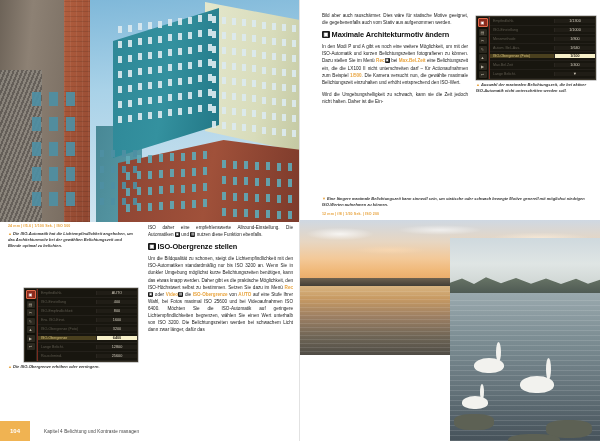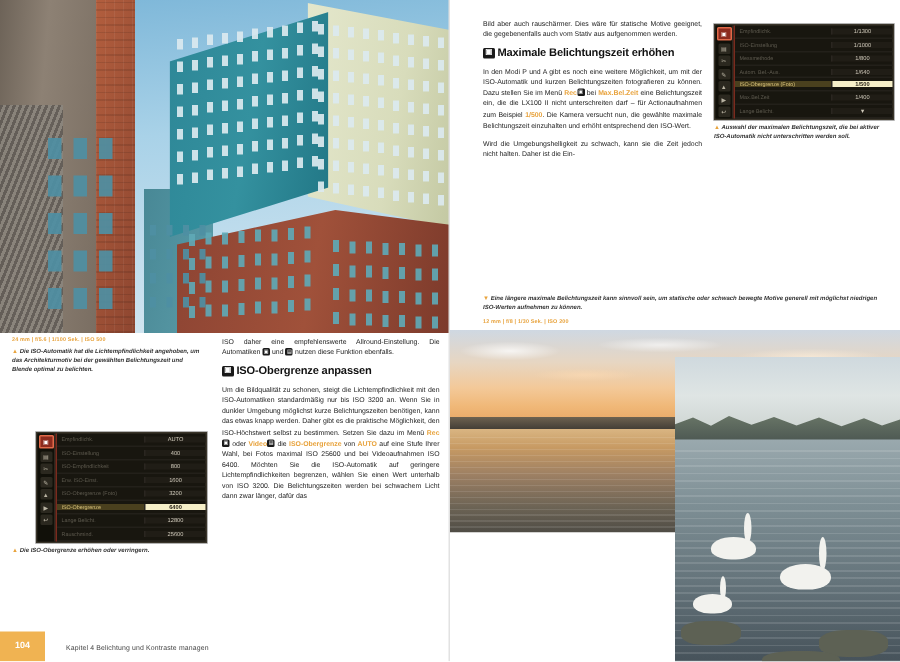--- a/index.html
+++ b/index.html
@@ -475,42 +475,42 @@
       <span class="tri">▲</span>
       <span>Die ISO-Obergrenze erhöhen oder verringern.</span>
     </div>
 
     <div class="body-col" style="left:148px;top:224px;width:145px;">
       <p>
         <span>ISO daher eine empfehlenswerte Allround-Einstellung. Die Automatiken </span><span class="glyph">▣</span><span> und </span><span class="glyph">▤</span><span> nutzen diese Funktion ebenfalls.</span>
       </p>
       <h2 class="h2">
         <span class="glyph" style="font-size:5px;line-height:7px;padding:0 1.5px;">▣</span>
-        <span>ISO-Obergrenze anpassen</span>
+        <span>ISO-Obergrenze stellen</span>
       </h2>
       <p>
         <span>Um die Bildqualität zu schonen, steigt die Lichtempfindlichkeit mit den ISO-Automatiken standardmäßig nur bis ISO 3200 an. Wenn Sie in dunkler Umgebung möglichst kurze Belichtungszeiten benötigen, kann das etwas knapp werden. Daher gibt es die praktische Möglichkeit, den ISO-Höchstwert selbst zu bestimmen. Setzen Sie dazu im Menü </span><span class="hl">Rec</span><span class="glyph">▣</span><span> oder </span><span class="hl">Video</span><span class="glyph">▤</span><span> die </span><span class="hl">ISO-Obergrenze</span><span> von </span><span class="hl">AUTO</span><span> auf eine Stufe Ihrer Wahl, bei Fotos maximal ISO 25600 und bei Videoaufnahmen ISO 6400. Möchten Sie die ISO-Automatik auf geringere Lichtempfindlichkeiten begrenzen, wählen Sie einen Wert unterhalb von ISO 3200. Die Belichtungszeiten werden bei schwachem Licht dann zwar länger, dafür das</span>
       </p>
     </div>
 
     <div class="footer">
       <div class="pagenum">104</div>
       <div class="foot-text">Kapitel 4   Belichtung und Kontraste managen</div>
     </div>
 
     <div class="rule-v"></div>
   </div>
 
   <div class="right-page">
 
     <div class="body-col" style="left:22px;top:12px;width:146px;">
       <p>Bild aber auch rauschärmer. Dies wäre für statische Motive geeignet, die gegebenenfalls auch vom Stativ aus aufgenommen werden.</p>
       <h2 class="h2">
         <span class="glyph" style="font-size:5px;line-height:7px;padding:0 1.5px;">▣</span>
-        <span>Maximale Belichtungszeit erhöhen</span>
+        <span>Maximale Architekturmotiv ändern</span>
       </h2>
       <p>
         <span>In den Modi P und A gibt es noch eine weitere Möglichkeit, um mit der ISO-Automatik und kurzen Belichtungszeiten fotografieren zu können. Dazu stellen Sie im Menü </span><span class="hl">Rec</span><span class="glyph">▣</span><span> bei </span><span class="hl">Max.Bel.Zeit</span><span> eine Belichtungszeit ein, die die LX100 II nicht unterschreiten darf – für Actionaufnahmen zum Beispiel </span><span class="hl">1/500</span><span>. Die Kamera versucht nun, die gewählte maximale Belichtungszeit einzuhalten und erhöht entsprechend den ISO-Wert.</span>
       </p>
       <p>Wird die Umgebungshelligkeit zu schwach, kann sie die Zeit jedoch nicht halten. Daher ist die Ein-</p>
     </div>
 
     <div class="menu" style="left:176px;top:16px;width:118px;height:62px;">
       <div class="menu-rail" id="sh-rail">
           <div class="rail-ico active">▣</div>

